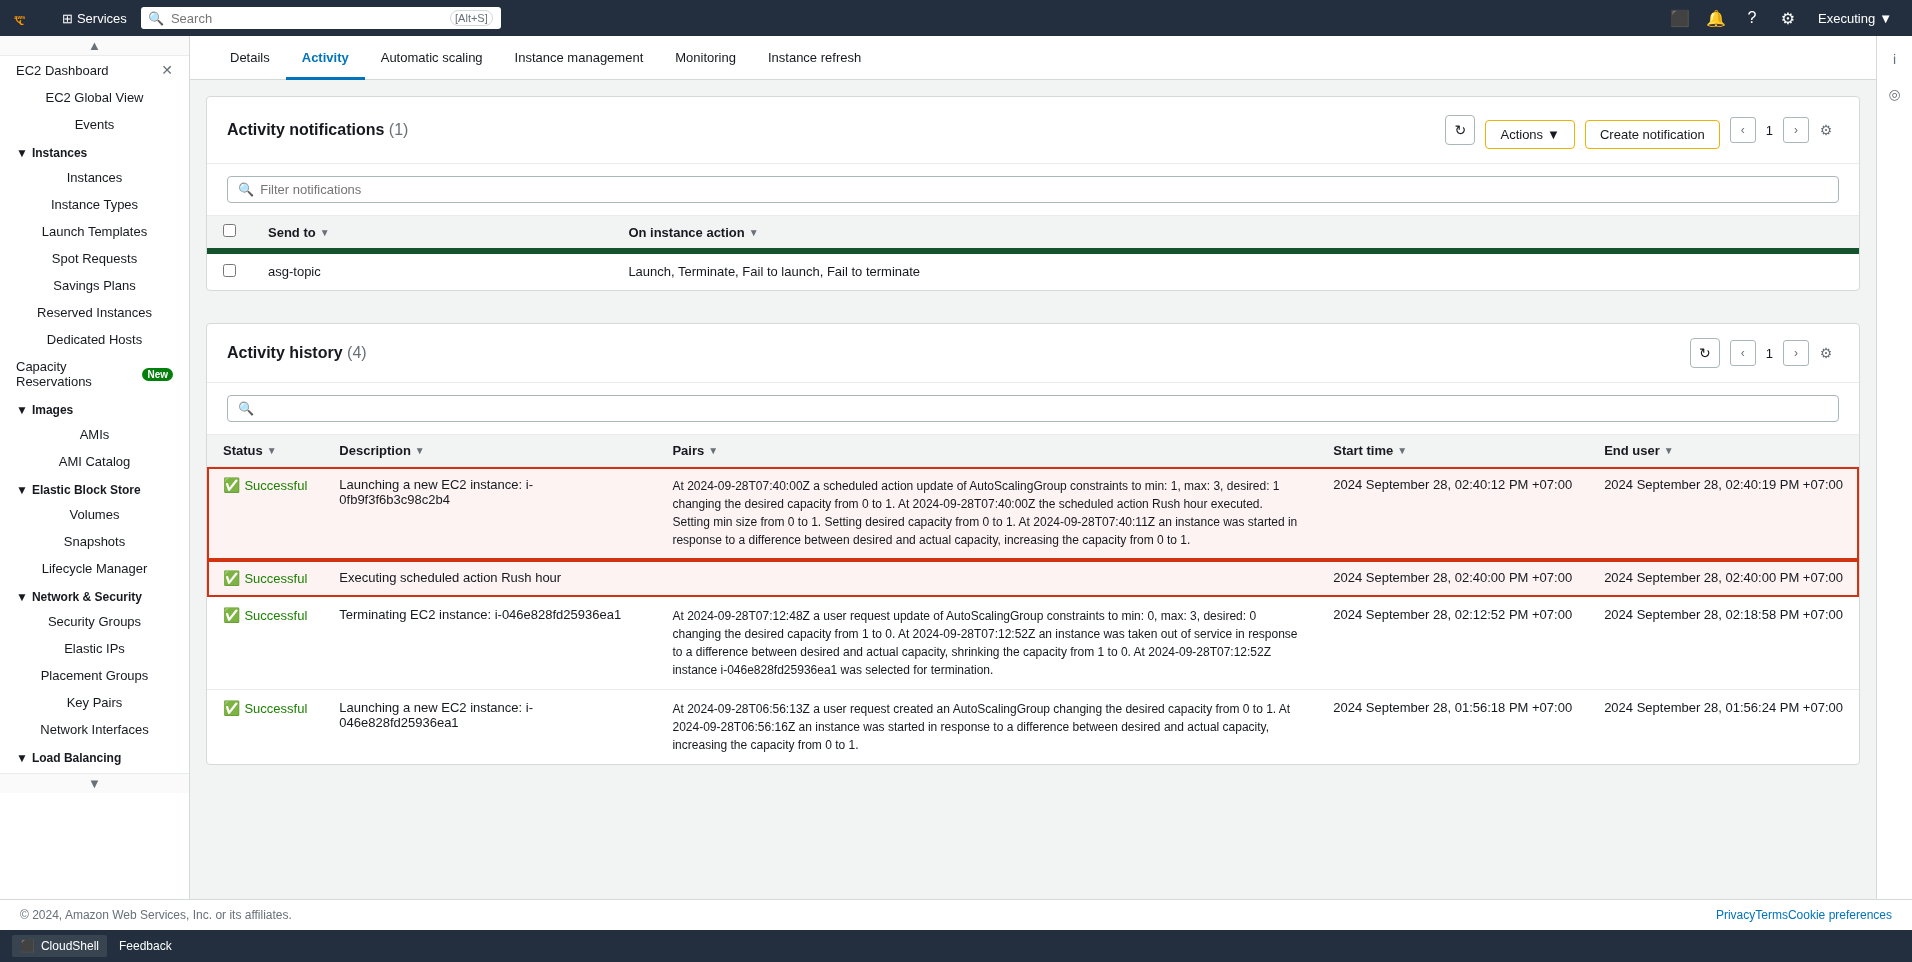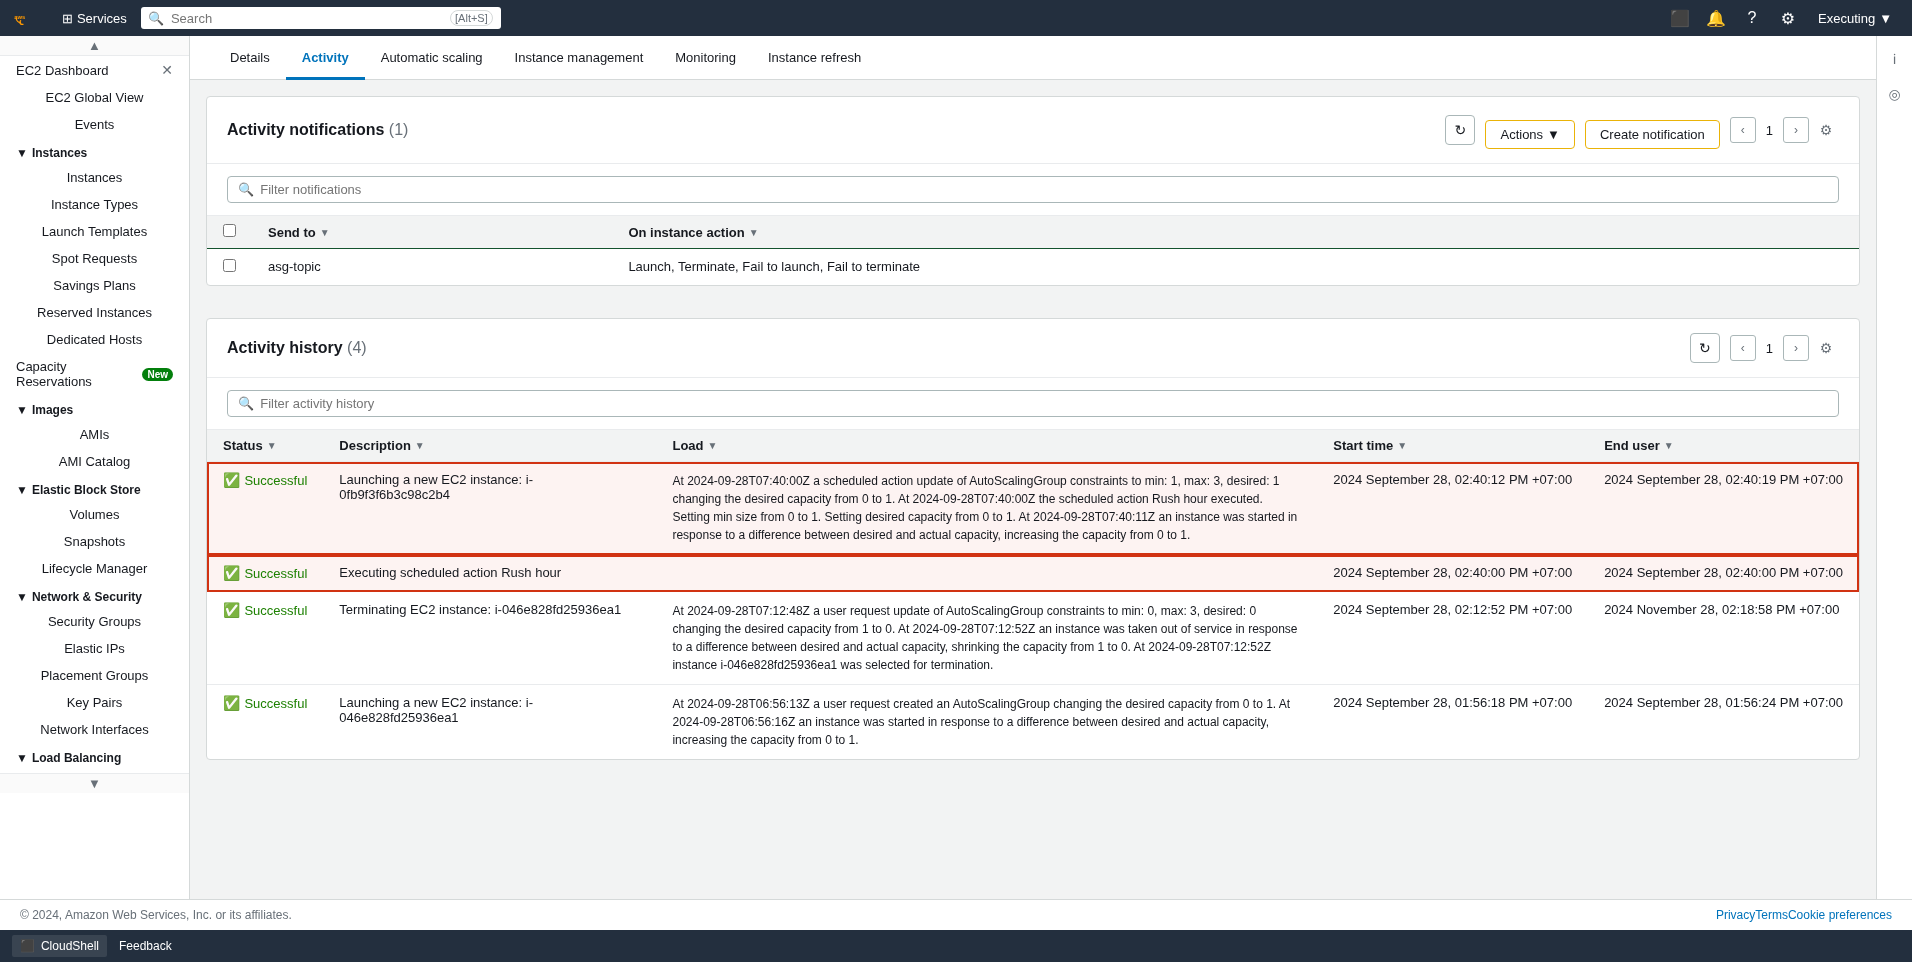--- a/index.html
+++ b/index.html
@@ -334,21 +334,21 @@
     
     .notif-table {
       width: 100%;
       border-collapse: collapse;
     }
     .notif-table th {
       background: #f2f3f3;
       padding: 8px 16px;
       font-size: 13px;
       font-weight: 600;
-      border-bottom: 1px solid #14532d;
+      border-bottom: 6px solid #14532d;
     }
     .notif-table td {
       padding: 10px 16px;
       font-size: 13px;
       border-bottom: 1px solid #e9ebed;
     }
     .notif-table tr:last-child td { border-bottom: none; }
 
     .checkbox-cell {
       width: 36px;
@@ -631,42 +631,41 @@
         <div class="pagination">
           <div class="page-btn">‹</div>
           <span class="page-num">1</span>
           <div class="page-btn">›</div>
           <div class="settings-icon-btn">⚙</div>
         </div>
       </div>
 
       <div class="filter-input">
         <span style="color:#687078;">🔍</span>
-        <input type="text" placeholder="Filter activity history" style="">
       </div>
 
       <div class="table-container">
         <table>
           <thead>
             <tr>
               <th>
                 <span class="col-sort">
                   <span>Status</span>
                   <span class="sort-arrow">▼</span>
                 </span>
               </th>
               <th>
                 <span class="col-sort">
                   <span>Description</span>
                   <span class="sort-arrow">▼</span>
                 </span>
               </th>
               <th style="width:40%;">
                 <span class="col-sort">
-                  <span>Load</span>
+                  <span>Pairs</span>
                   <span class="sort-arrow">▼</span>
                 </span>
               </th>
               <th>
                 <span class="col-sort">
                   <span>Start time</span>
                   <span class="sort-arrow">▼</span>
                 </span>
               </th>
               <th>
@@ -696,21 +695,21 @@
                 <td style="white-space: nowrap; background: rgb(253, 243, 242);">2024 September 28, 02:40:00 PM +07:00</td>
                 <td style="white-space: nowrap; background: rgb(253, 243, 242);">2024 September 28, 02:40:00 PM +07:00</td>
               </tr>
               <tr>
                 <td>
                   <span class="status-success"><span class="status-icon">✅</span>Successful</span>
                 </td>
                 <td style="min-width: 160px;">Terminating EC2 instance: i-046e828fd25936ea1</td>
                 <td style="font-size: 12px; line-height: 1.5;">At 2024-09-28T07:12:48Z a user request update of AutoScalingGroup constraints to min: 0, max: 3, desired: 0 changing the desired capacity from 1 to 0. At 2024-09-28T07:12:52Z an instance was taken out of service in response to a difference between desired and actual capacity, shrinking the capacity from 1 to 0. At 2024-09-28T07:12:52Z instance i-046e828fd25936ea1 was selected for termination.</td>
                 <td style="white-space: nowrap;">2024 September 28, 02:12:52 PM +07:00</td>
-                <td style="white-space: nowrap;">2024 November 28, 02:18:58 PM +07:00</td>
+                <td style="white-space: nowrap;">2024 September 28, 02:18:58 PM +07:00</td>
               </tr>
               <tr>
                 <td>
                   <span class="status-success"><span class="status-icon">✅</span>Successful</span>
                 </td>
                 <td style="min-width: 160px;">Launching a new EC2 instance: i-046e828fd25936ea1</td>
                 <td style="font-size: 12px; line-height: 1.5;">At 2024-09-28T06:56:13Z a user request created an AutoScalingGroup changing the desired capacity from 0 to 1. At 2024-09-28T06:56:16Z an instance was started in response to a difference between desired and actual capacity, increasing the capacity from 0 to 1.</td>
                 <td style="white-space: nowrap;">2024 September 28, 01:56:18 PM +07:00</td>
                 <td style="white-space: nowrap;">2024 September 28, 01:56:24 PM +07:00</td>
               </tr>

